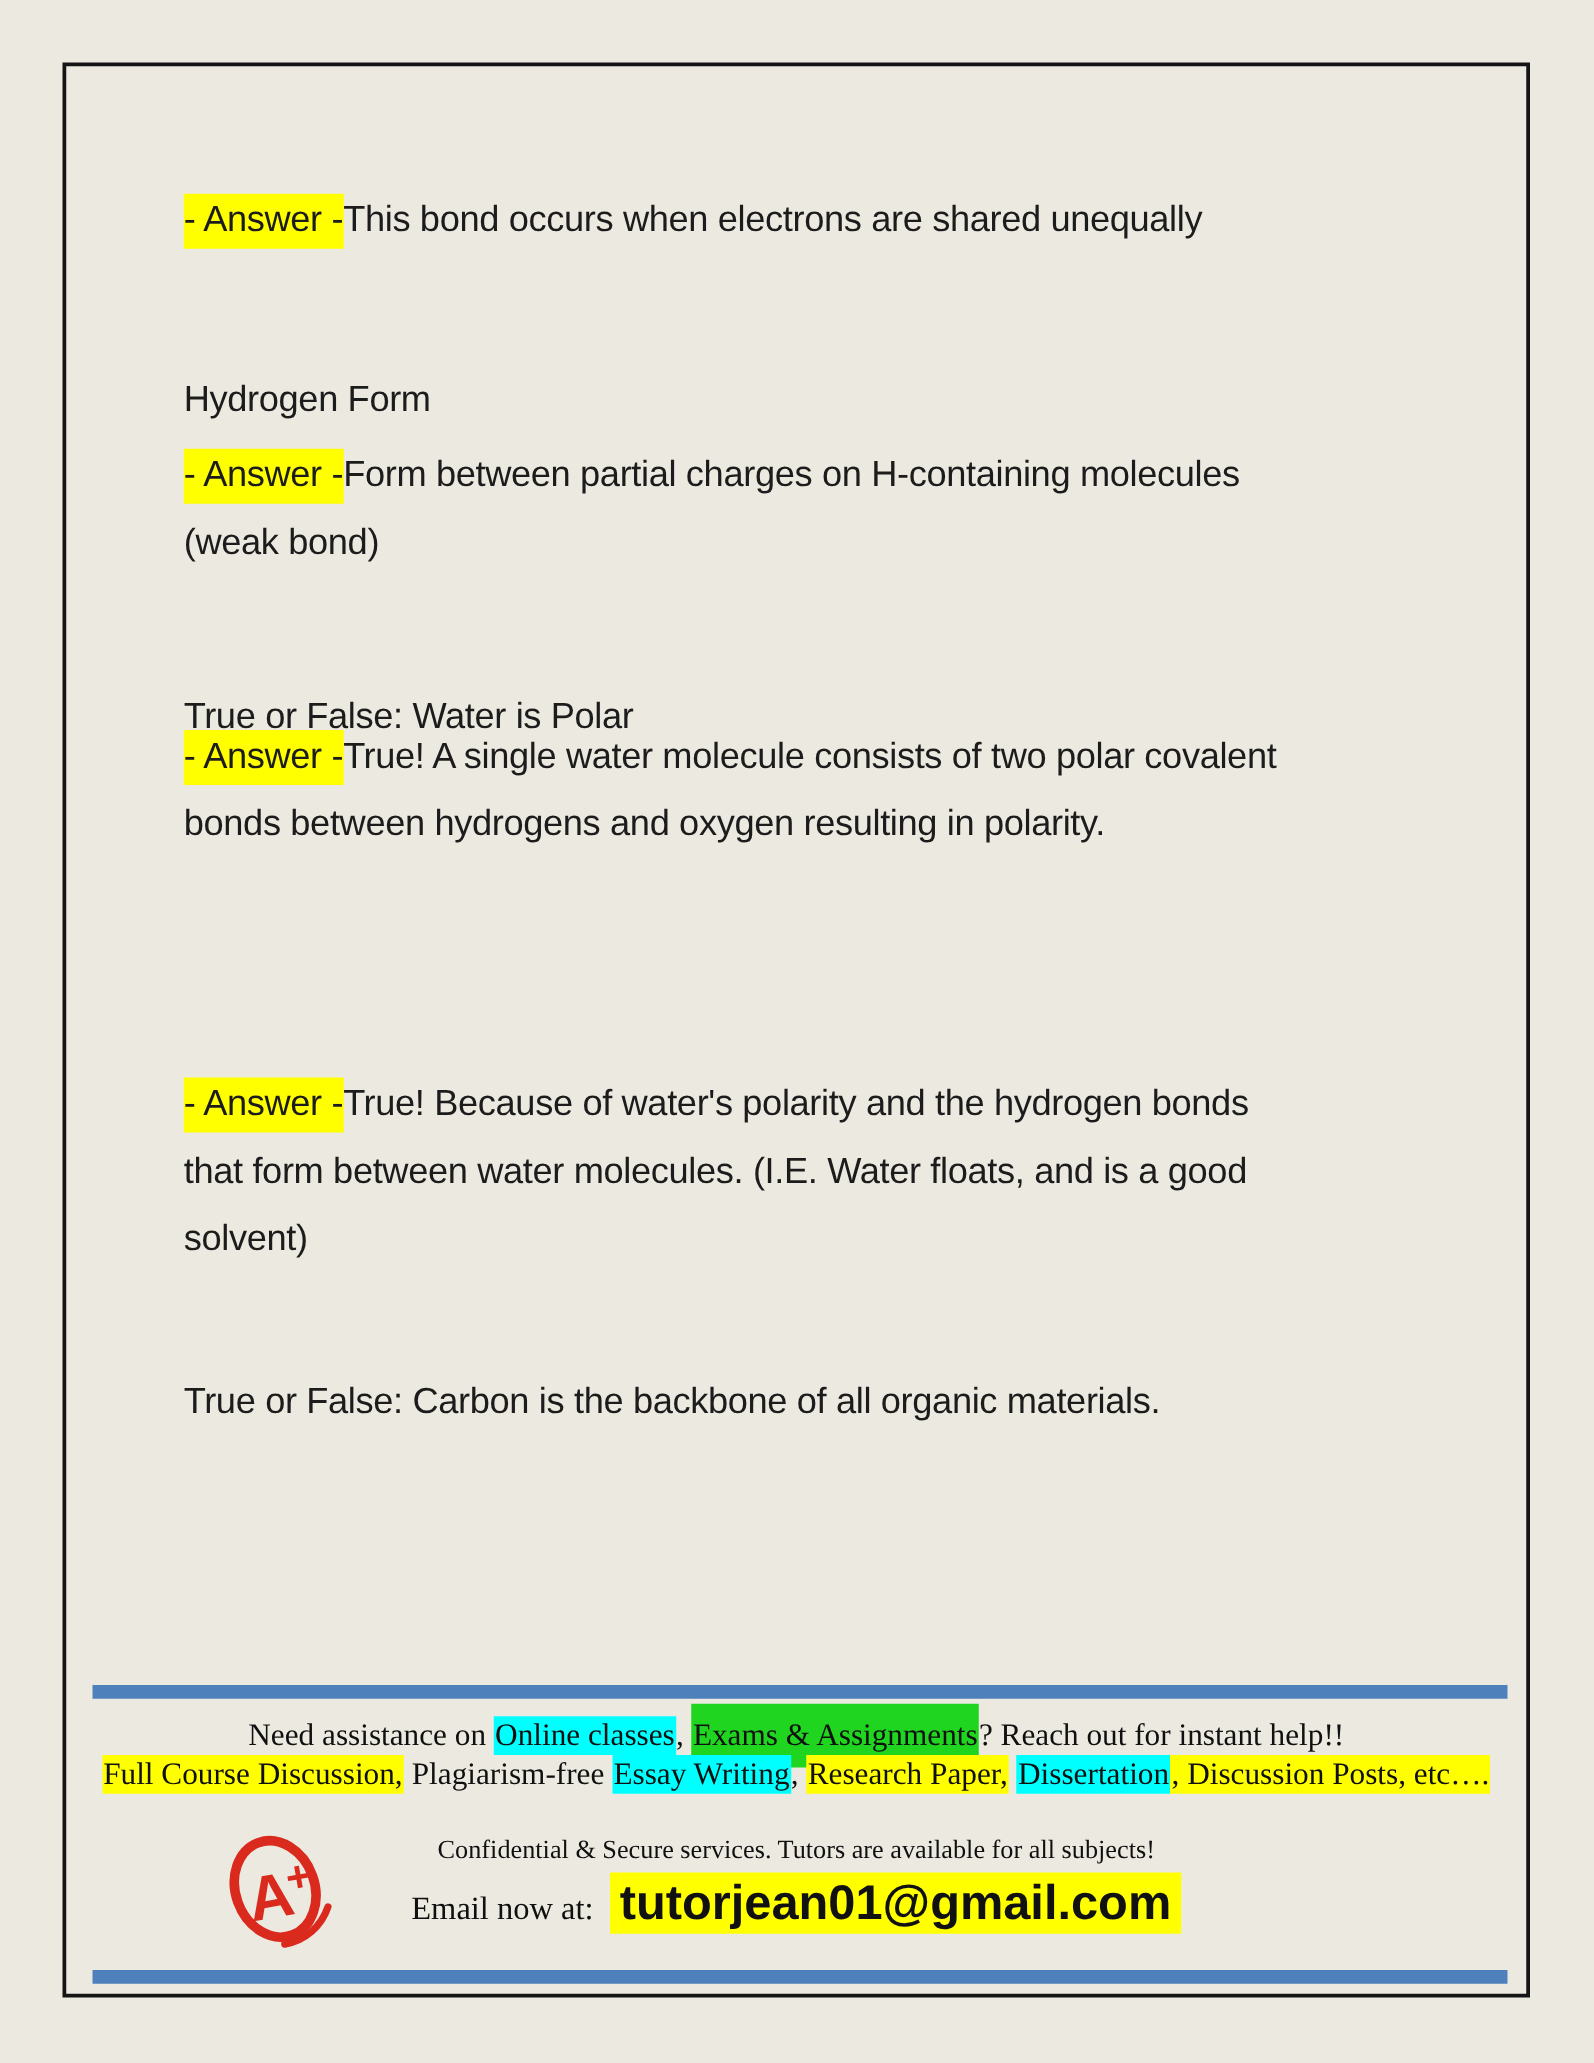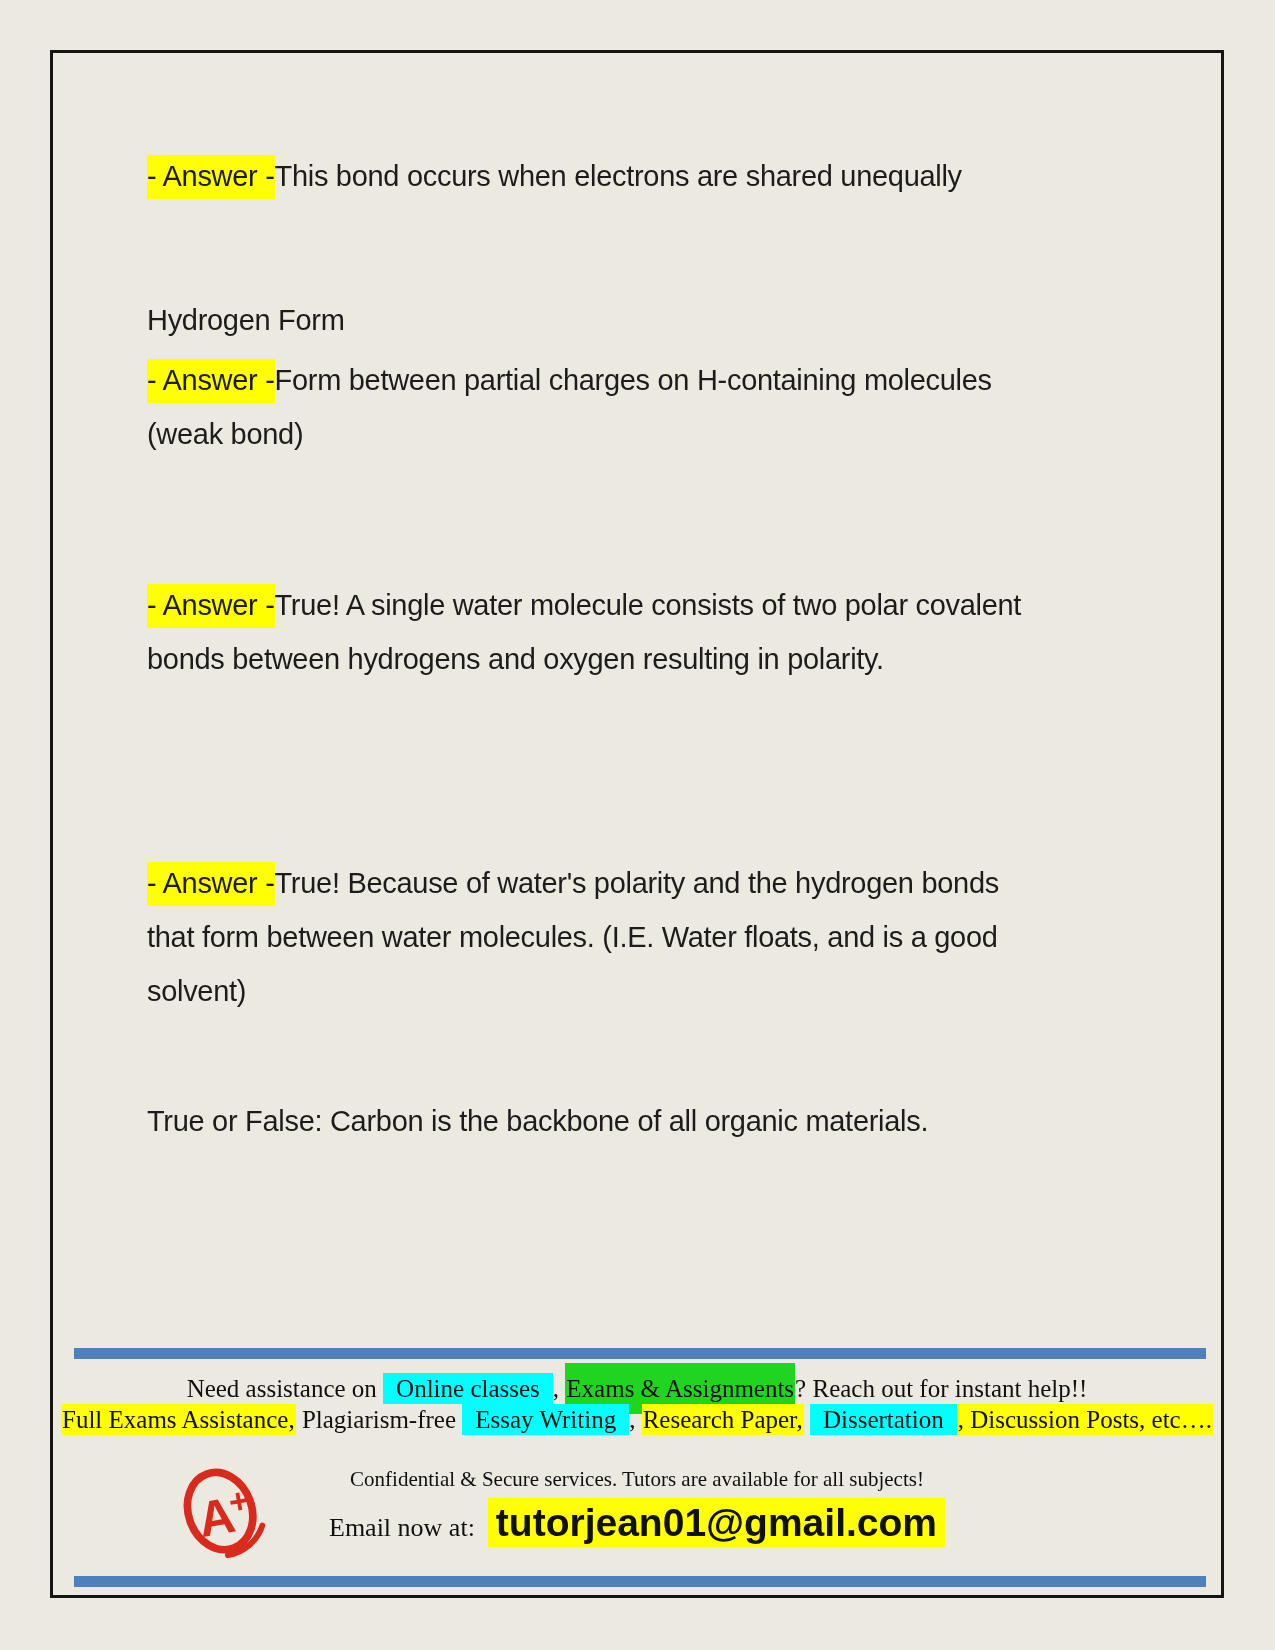--- a/index.html
+++ b/index.html
@@ -19,57 +19,58 @@
   
   .bar{position:absolute;left:21px;width:1132px;height:11px;background:#4e80bc;}
   .bar-top{top:1295px}
   .bar-bottom{top:1523px}
   .f-line{position:absolute;left:0;width:100%;text-align:center;
           font-family:"Liberation Serif",serif;font-size:25px;color:#101010;}
   .f1{top:1322px}
   .f2{top:1353px}
   .f-conf{top:1414px;font-size:21px;}
   .f-email{top:1448px;font-size:26px;}
-  .s-c{background:#00ffff;padding:2px 13px;}
+  .s-c{background:#00ffff;padding:2px 1px;}
   .s-g{background:#1fd51f;padding:12px 1px;}
   .s-y{background:#ffff00;padding:2px 1px;}
   .email{font-family:"Liberation Sans",sans-serif;font-weight:bold;font-size:39px;
          background:#ffff00;padding:3px 8px;color:#111;}
   .logo{position:absolute;left:122px;top:1413px;width:96px;height:96px;}
 </style>
 </head>
 <body>
 
 <div class="canvas">
   <div class="page">
 
     <div class="para p1"><span class="hl-y">- Answer -</span><span>This bond occurs when electrons are shared unequally</span></div>
 
     <div class="para p2"><span>Hydrogen Form</span></div>
 
     <div class="para p3"><span class="hl-y">- Answer -</span><span>Form between partial charges on H-containing molecules
 (weak bond)</span></div>
 
+    <div class="para p4"><span>True or False: Water is Polar</span></div>
 
     <div class="para p5"><span class="hl-y">- Answer -</span><span>True! A single water molecule consists of two polar covalent
 bonds between hydrogens and oxygen resulting in polarity.</span></div>
 
 
     <div class="para p7"><span class="hl-y">- Answer -</span><span>True! Because of water's polarity and the hydrogen bonds
 that form between water molecules. (I.E. Water floats, and is a good
 solvent)</span></div>
 
     <div class="para p8"><span>True or False: Carbon is the backbone of all organic materials.</span></div>
 
 
     <div class="bar bar-top"></div>
 
     <div class="f-line f1"><span>Need assistance on </span><span class="s-c">Online classes</span><span>, </span><span class="s-g">Exams &amp; Assignments</span><span>? Reach out for instant help!!</span></div>
 
-    <div class="f-line f2"><span class="s-y">Full Exams Assistance,</span><span> Plagiarism-free </span><span class="s-c">Essay Writing</span><span>, </span><span class="s-y">Research Paper,</span><span> </span><span class="s-c">Dissertation</span><span class="s-y">, Discussion Posts, etc….</span></div>
+    <div class="f-line f2"><span class="s-y">Full Course Discussion,</span><span> Plagiarism-free </span><span class="s-c">Essay Writing</span><span>, </span><span class="s-y">Research Paper,</span><span> </span><span class="s-c">Dissertation</span><span class="s-y">, Discussion Posts, etc….</span></div>
 
     <div class="f-line f-conf"><span>Confidential &amp; Secure services. Tutors are available for all subjects!</span></div>
 
     <div class="f-line f-email"><span>Email now at:</span><span>&nbsp; </span><span class="email">tutorjean01@gmail.com</span></div>
 
     <svg class="logo" viewBox="0 0 100 100">
       <g fill="none" stroke="#da2a1e" stroke-linecap="round">
         <ellipse cx="47" cy="47" rx="33" ry="41" stroke-width="8" transform="rotate(-20 47 47)"></ellipse>
         <path d="M55 93 A46 46 0 0 0 91 62" stroke-width="6"></path>
       </g>

